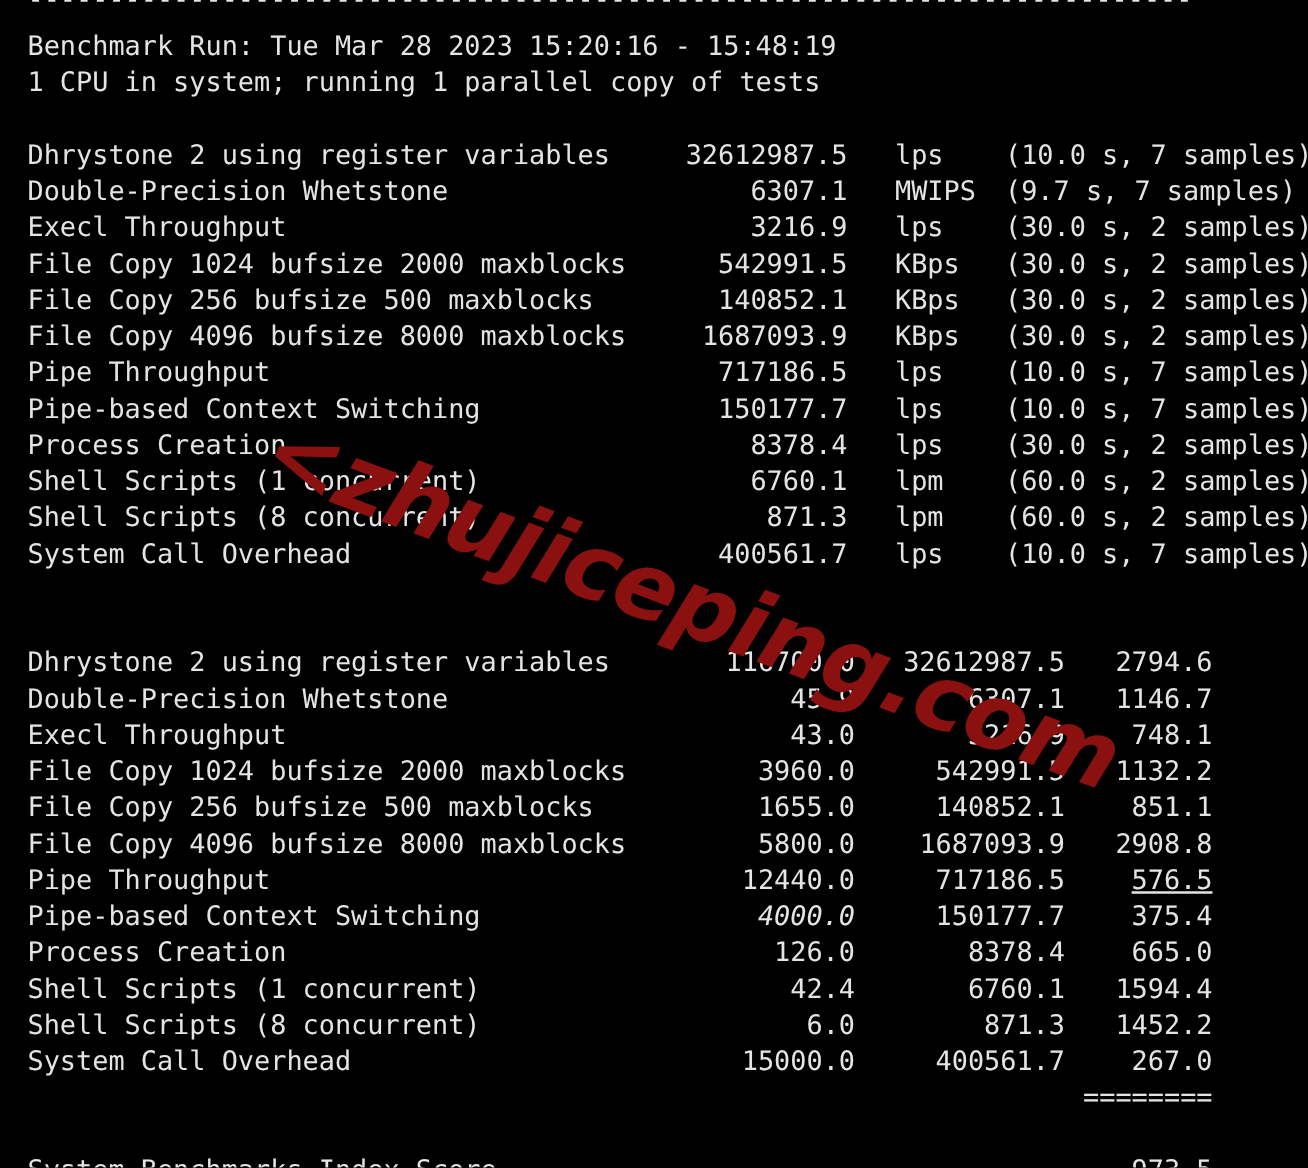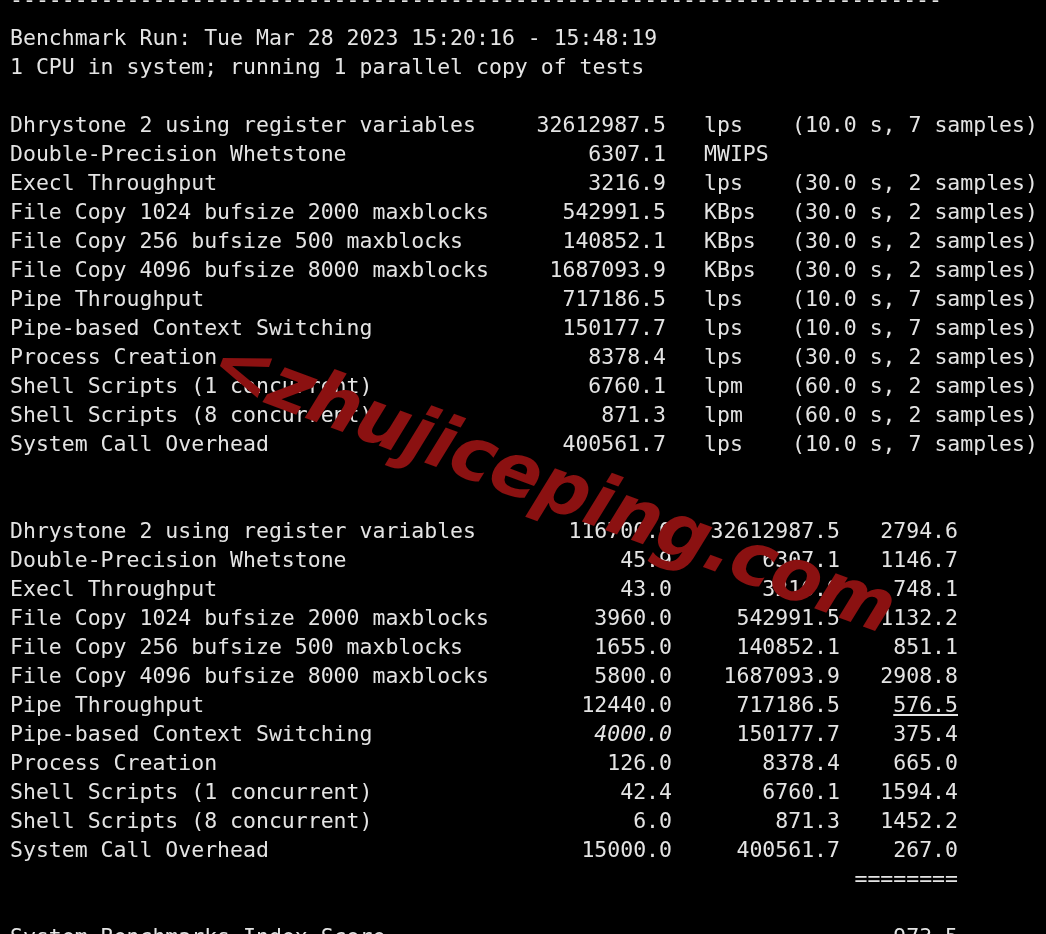--- a/index.html
+++ b/index.html
@@ -43,21 +43,21 @@
   #screen {
     position: absolute;
     left: 0;
     top: 0;
     z-index: 2;
     width: 1046px;
     height: 934px;
   }
   .line {
     position: absolute;
-    left: 4px;
+    left: 16px;
     width: 1019px;
     height: 29px;
     color: #e4e4e4;
     font-size: 21.5px;
     line-height: 29px;
     white-space: pre;
   }
   .seg {
     position: absolute;
     top: 0;
@@ -83,21 +83,21 @@
 </head>
 <body>
 
 <div id="terminal">
 
   <div id="screen">
       <div class="line" style="top: -6px;"><div class="rule" style="left: 6px;">------------------------------------------------------------------------</div></div>
       <div class="line" style="top: 23px;"><span class="seg l" style="left: 6px;">Benchmark Run: Tue Mar 28 2023 15:20:16 - 15:48:19</span></div>
       <div class="line" style="top: 52px;"><span class="seg l" style="left: 6px;">1 CPU in system; running 1 parallel copy of tests</span></div>
       <div class="line" style="top: 110px;"><span class="seg l" style="left: 6px;">Dhrystone 2 using register variables</span><span class="seg r" style="right: 357px;">32612987.5</span><span class="seg l" style="left: 700px;">lps</span><span class="seg l" style="left: 788px;">(10.0 s, 7 samples)</span></div>
-      <div class="line" style="top: 139px;"><span class="seg l" style="left: 6px;">Double-Precision Whetstone</span><span class="seg r" style="right: 357px;">6307.1</span><span class="seg l" style="left: 700px;">MWIPS</span></div>
+      <div class="line" style="top: 139px;"><span class="seg l" style="left: 6px;">Double-Precision Whetstone</span><span class="seg r" style="right: 357px;">6307.1</span><span class="seg l" style="left: 700px;">MWIPS</span><span class="seg l" style="left: 788px;">(9.7 s, 7 samples)</span></div>
       <div class="line" style="top: 168px;"><span class="seg l" style="left: 6px;">Execl Throughput</span><span class="seg r" style="right: 357px;">3216.9</span><span class="seg l" style="left: 700px;">lps</span><span class="seg l" style="left: 788px;">(30.0 s, 2 samples)</span></div>
       <div class="line" style="top: 197px;"><span class="seg l" style="left: 6px;">File Copy 1024 bufsize 2000 maxblocks</span><span class="seg r" style="right: 357px;">542991.5</span><span class="seg l" style="left: 700px;">KBps</span><span class="seg l" style="left: 788px;">(30.0 s, 2 samples)</span></div>
       <div class="line" style="top: 226px;"><span class="seg l" style="left: 6px;">File Copy 256 bufsize 500 maxblocks</span><span class="seg r" style="right: 357px;">140852.1</span><span class="seg l" style="left: 700px;">KBps</span><span class="seg l" style="left: 788px;">(30.0 s, 2 samples)</span></div>
       <div class="line" style="top: 255px;"><span class="seg l" style="left: 6px;">File Copy 4096 bufsize 8000 maxblocks</span><span class="seg r" style="right: 357px;">1687093.9</span><span class="seg l" style="left: 700px;">KBps</span><span class="seg l" style="left: 788px;">(30.0 s, 2 samples)</span></div>
       <div class="line" style="top: 284px;"><span class="seg l" style="left: 6px;">Pipe Throughput</span><span class="seg r" style="right: 357px;">717186.5</span><span class="seg l" style="left: 700px;">lps</span><span class="seg l" style="left: 788px;">(10.0 s, 7 samples)</span></div>
       <div class="line" style="top: 313px;"><span class="seg l" style="left: 6px;">Pipe-based Context Switching</span><span class="seg r" style="right: 357px;">150177.7</span><span class="seg l" style="left: 700px;">lps</span><span class="seg l" style="left: 788px;">(10.0 s, 7 samples)</span></div>
       <div class="line" style="top: 342px;"><span class="seg l" style="left: 6px;">Process Creation</span><span class="seg r" style="right: 357px;">8378.4</span><span class="seg l" style="left: 700px;">lps</span><span class="seg l" style="left: 788px;">(30.0 s, 2 samples)</span></div>
       <div class="line" style="top: 371px;"><span class="seg l" style="left: 6px;">Shell Scripts (1 concurrent)</span><span class="seg r" style="right: 357px;">6760.1</span><span class="seg l" style="left: 700px;">lpm</span><span class="seg l" style="left: 788px;">(60.0 s, 2 samples)</span></div>
       <div class="line" style="top: 400px;"><span class="seg l" style="left: 6px;">Shell Scripts (8 concurrent)</span><span class="seg r" style="right: 357px;">871.3</span><span class="seg l" style="left: 700px;">lpm</span><span class="seg l" style="left: 788px;">(60.0 s, 2 samples)</span></div>
       <div class="line" style="top: 429px;"><span class="seg l" style="left: 6px;">System Call Overhead</span><span class="seg r" style="right: 357px;">400561.7</span><span class="seg l" style="left: 700px;">lps</span><span class="seg l" style="left: 788px;">(10.0 s, 7 samples)</span></div>

